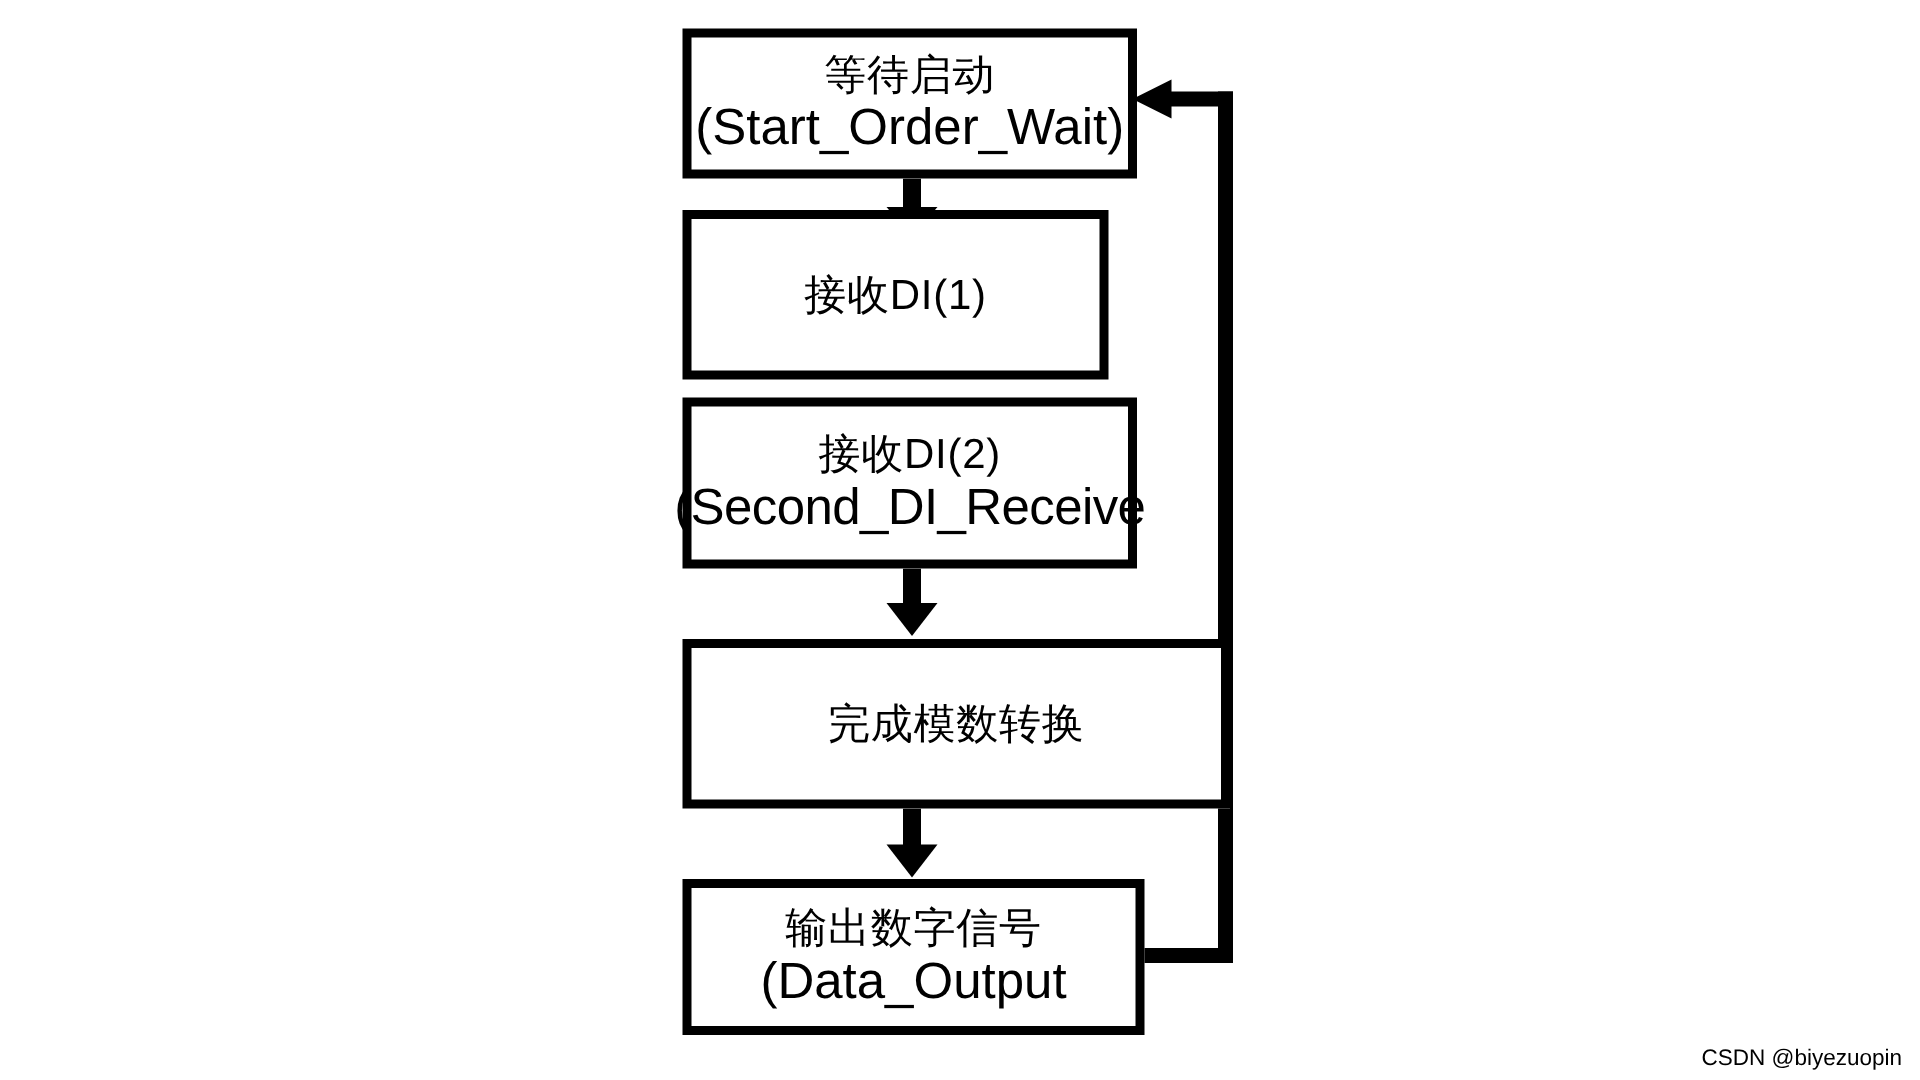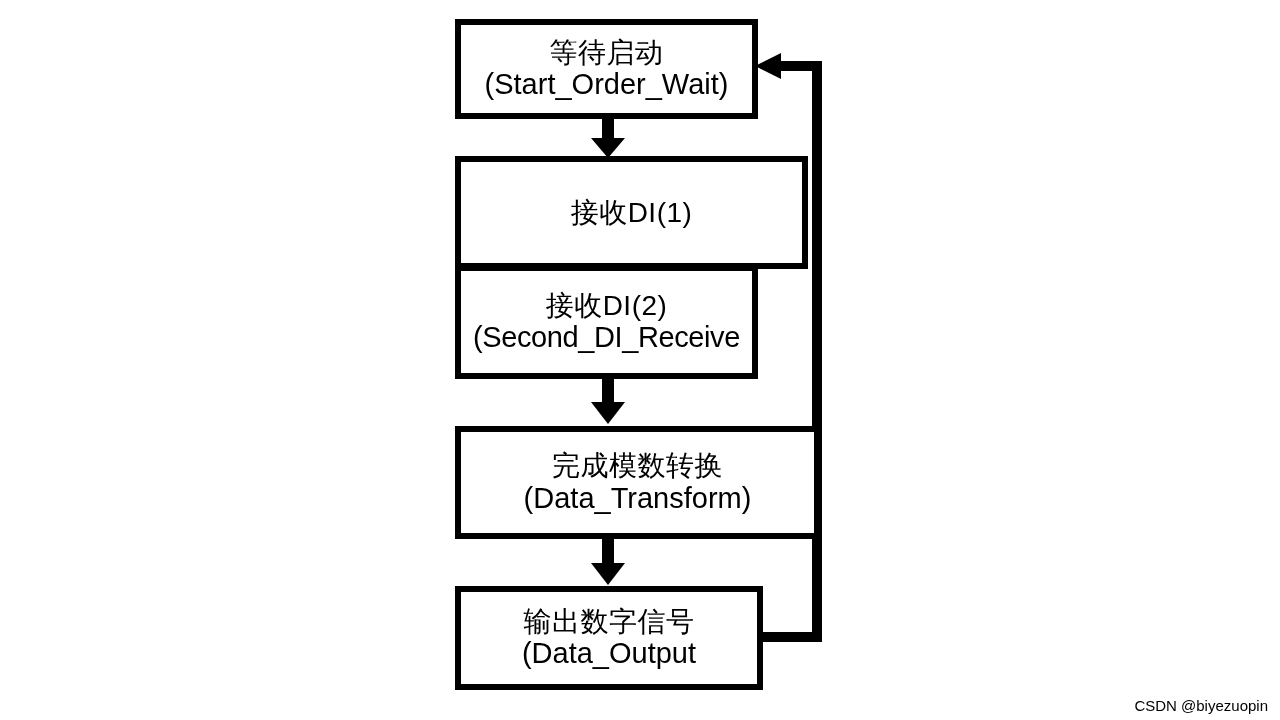--- a/index.html
+++ b/index.html
@@ -41,36 +41,36 @@
   .node-line {
     display: block;
     font-size: 27px;
     text-align: right;
   }
   .node-line.cn {
     font-size: 28px;
     letter-spacing: 0.5px;
   }
   .node-line.en {
-    font-size: 29px;
+    font-size: 34px;
   }
 
   
   #box-start-order-wait {
     left: 455px;
     top: 19px;
     width: 303px;
     height: 100px;
   }
 
   
   #box-first-di-receive {
     left: 455px;
-    top: 156px;
-    width: 353px;
+    top: 140px;
+    width: 284px;
     height: 113px;
   }
   #box-second-di-receive {
     left: 455px;
     top: 265px;
     width: 303px;
     height: 114px;
   }
 
   
@@ -144,21 +144,20 @@
   <span class="node-line cn">接收DI(1)</span>
 </div>
 
 <div class="node-box" id="box-second-di-receive">
   <span class="node-line cn">接收DI(2)</span>
   <span class="node-line en">(Second_DI_Receive</span>
 </div>
 
 <div class="node-box" id="box-data-transform">
   <span class="node-line cn">完成模数转换</span>
-  <span class="node-line en">(Data_Transform)</span>
 </div>
 
 <div class="node-box" id="box-data-output">
   <span class="node-line cn">输出数字信号</span>
   <span class="node-line en">(Data_Output</span>
 </div>
 
 <div class="watermark">CSDN @biyezuopin</div>
 
 </body></html>

